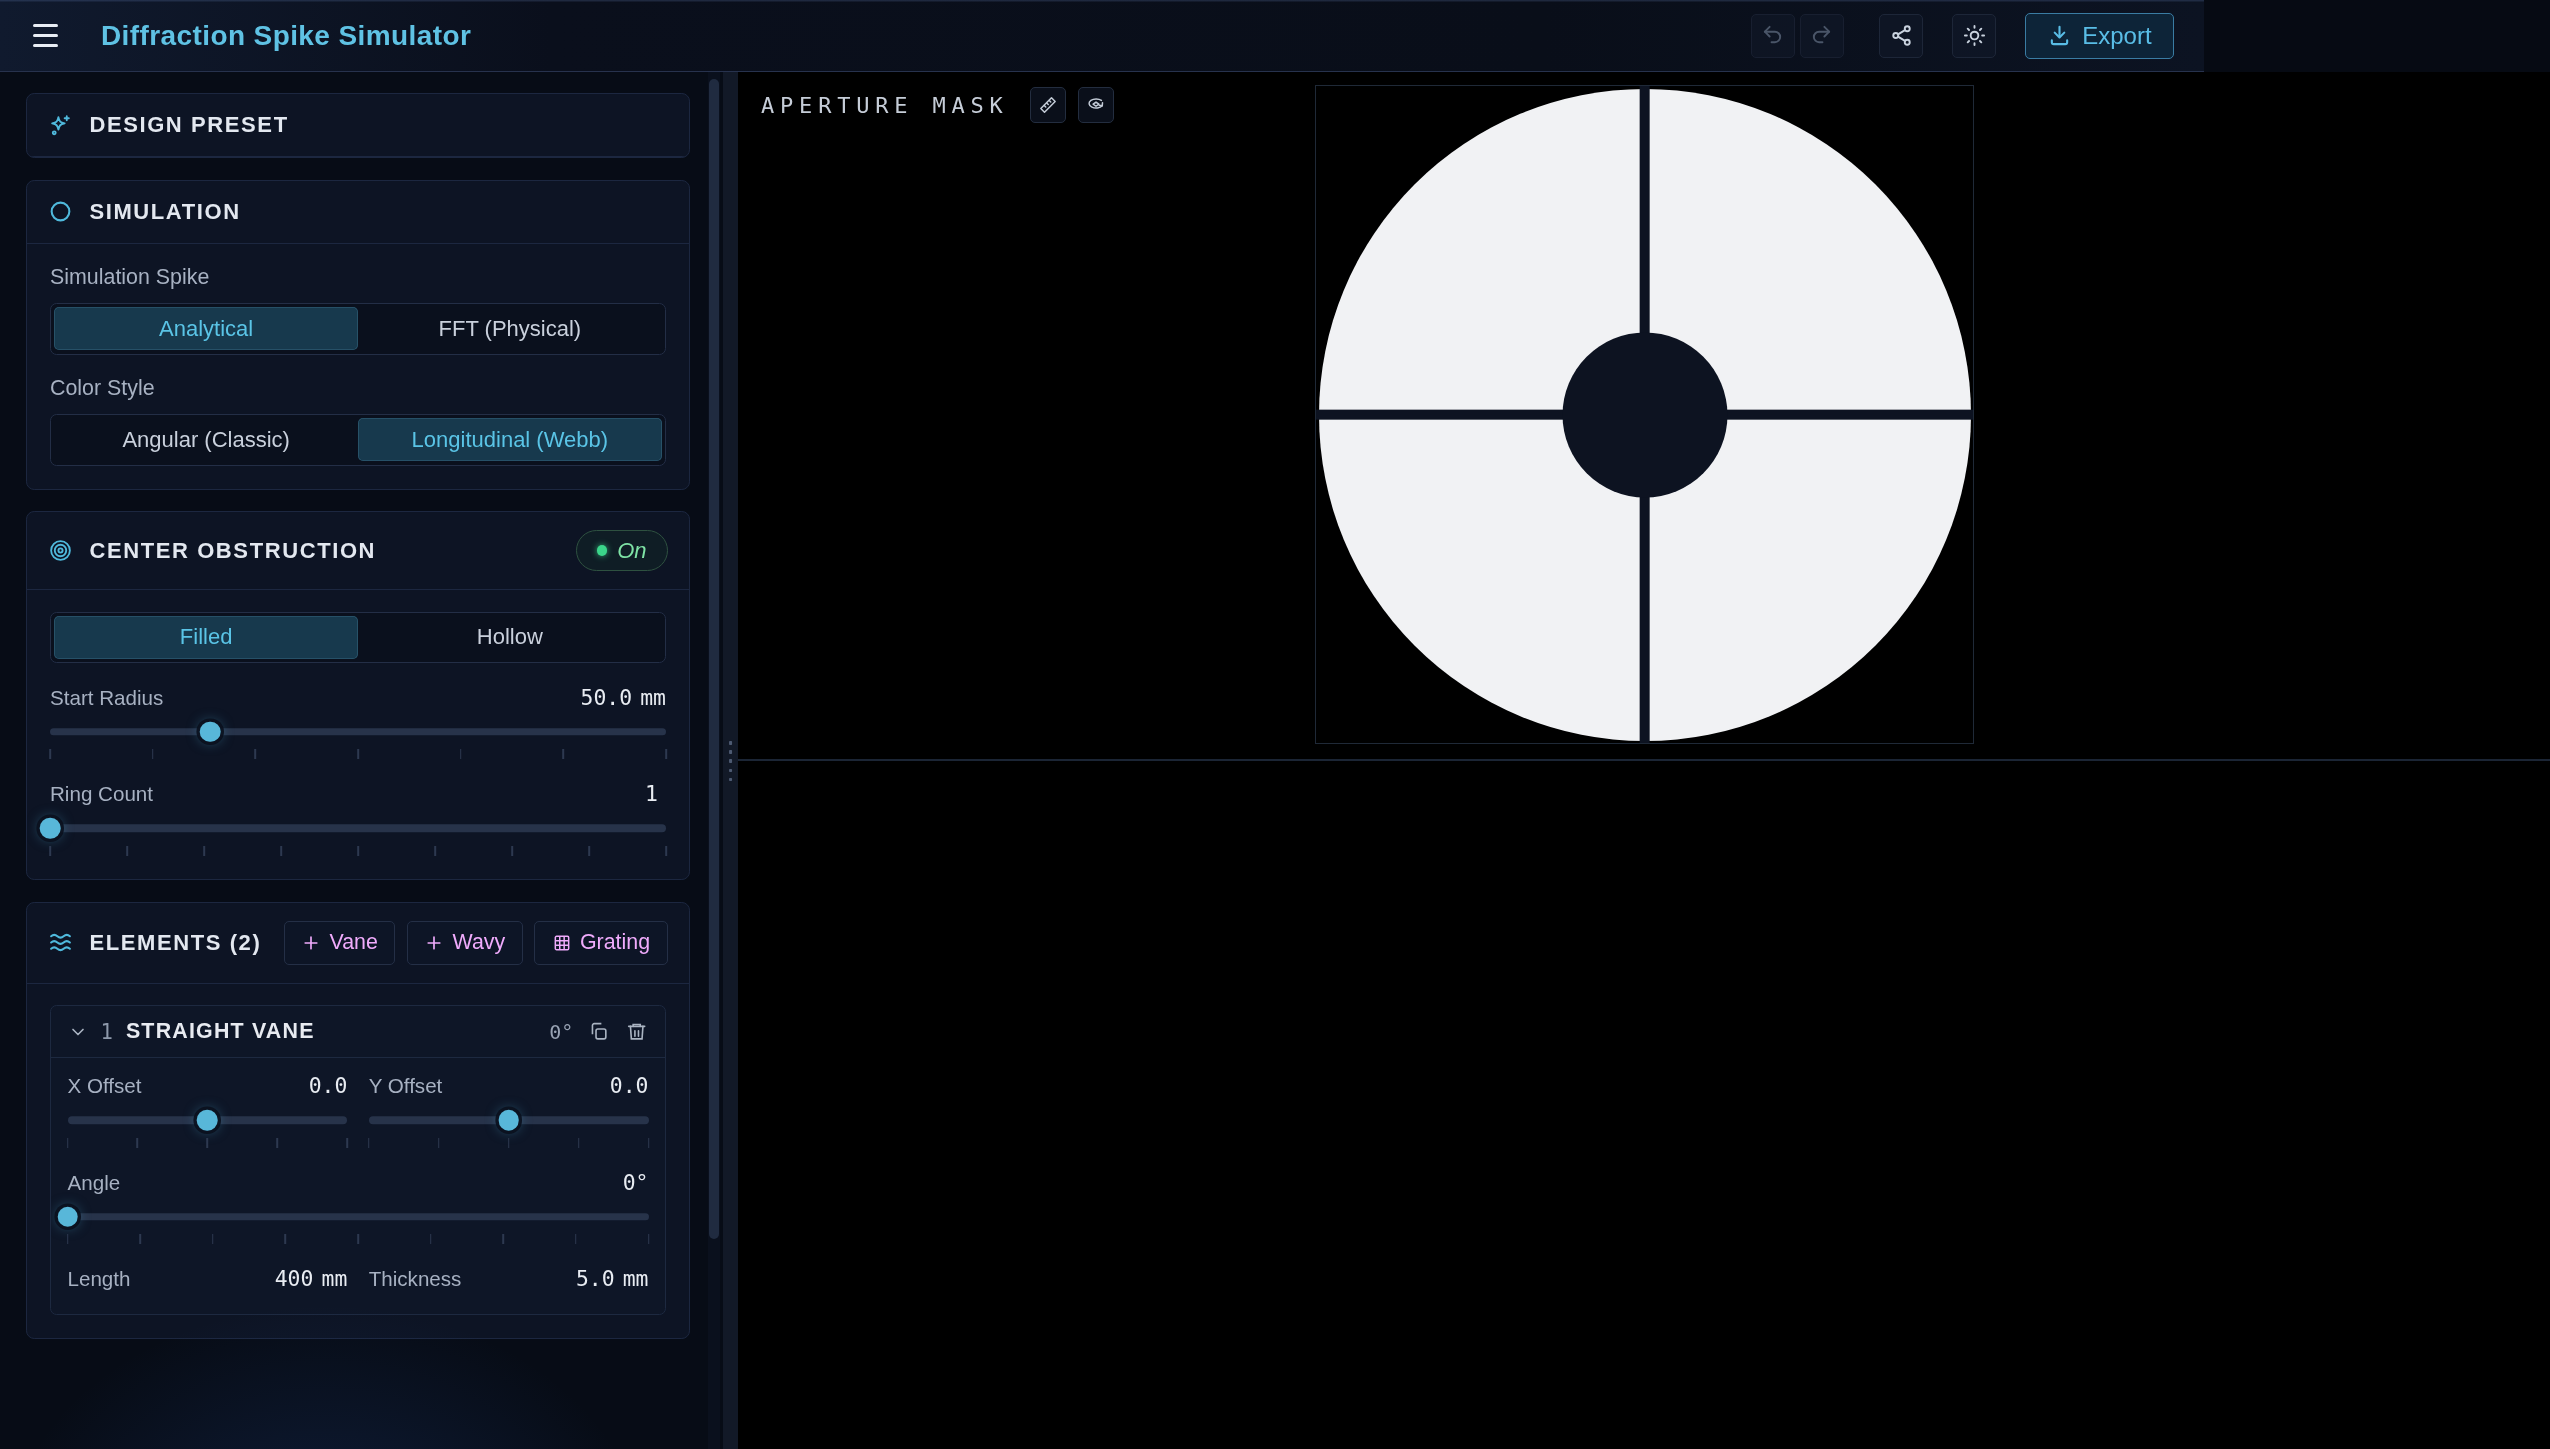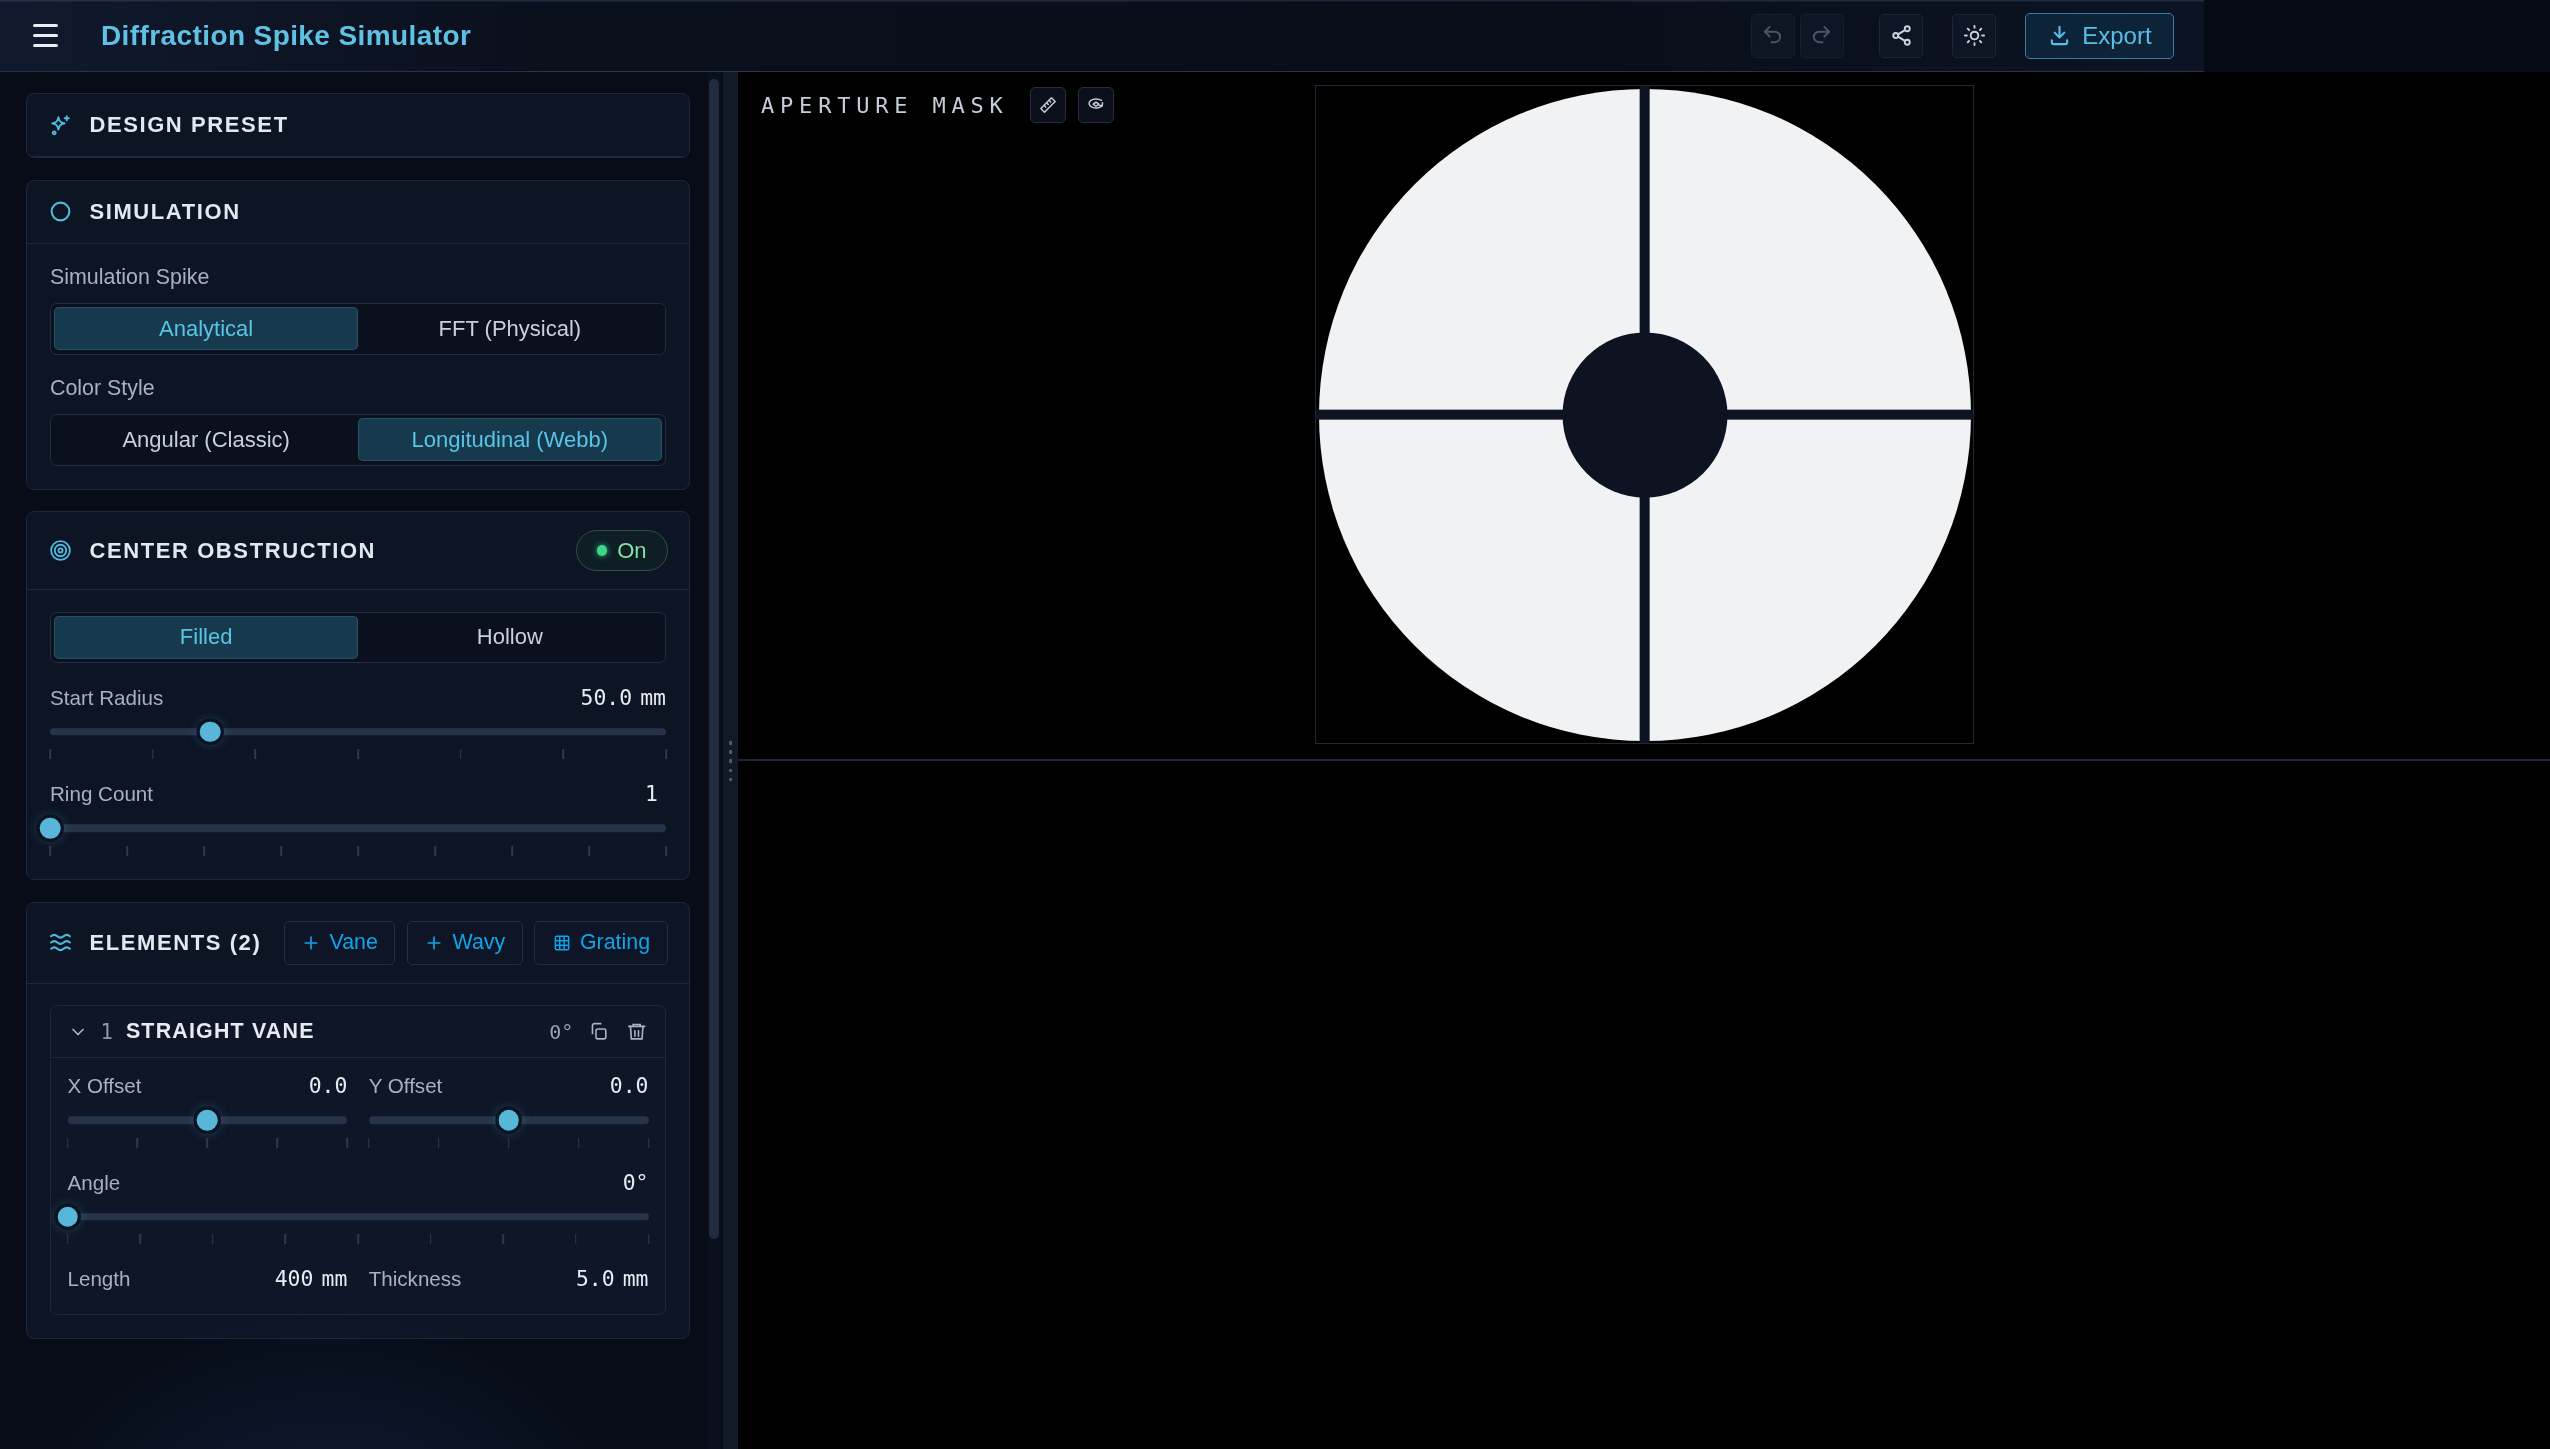--- a/index.html
+++ b/index.html
@@ -59,21 +59,21 @@
   .field-label{ font-size:21.4px; color:#a7b1c2; margin:5px 0 13px;}
   .segmented{ display:flex; border:0.8px solid #232e46; background:#0a101d; border-radius:6.6px; padding:3.3px; margin-bottom:21.4px;}
   .segment{ flex:1; height:43px; border:none; border-radius:5px; background:transparent; color:#c9d0dc;
     font-size:22px; display:flex; align-items:center; justify-content:center; cursor:pointer;
     font-family:"Liberation Sans",sans-serif;}
   .segment.selected{ background:#17394d; color:#5ac4e6; box-shadow:inset 0 0 0 0.8px rgba(120,200,235,.22);}
   .segmented:last-child{ margin-bottom:0;}
 
   .toggle-pill{ margin-left:auto; height:41px; padding:0 20px; border-radius:21.4px; border:1.6px solid #2e5140;
     background:rgba(25,55,40,.25); display:flex; align-items:center; gap:10px; cursor:pointer;
-    color:#7fe3a6; font-size:22px; font-family:"Liberation Sans",sans-serif;}
+    color:#7fe3a6; font-size:22px; font-family:"Liberation Sans",sans-serif;font-style:italic;}
   .toggle-pill .dot{ width:10.7px; height:10.7px; border-radius:50%; background:#3bd68a; box-shadow:0 0 6.6px rgba(60,215,140,.8);}
 
   
   .slider-block{ margin-top:21.4px;}
   .slider-block:first-child{ margin-top:0;}
   .s-head{ display:flex; align-items:baseline; justify-content:space-between;}
   .s-label{ font-size:20.6px; color:#a7b1c2;}
   .s-value{ font-size:21.4px; color:#e8ecf2;}
   .s-value .unit{ margin-left:8.2px;}
   .slider{ position:relative; height:21.4px; margin-top:11.5px; cursor:pointer;}
@@ -82,21 +82,21 @@
   .slider .thumb{ position:absolute; top:50%; width:20.6px; height:20.6px; border-radius:50%;
     transform:translate(-50%,-50%); background:#58b7d9;
     box-shadow:0 0 0 3.3px rgba(10,16,29,.9), 0 0 13px rgba(80,185,225,.5);}
   .ticks{ position:relative; height:10.7px; margin-top:6.6px;}
   .ticks .tick{ position:absolute; top:0; width:1.6px; height:10px; background:#2d3950; transform:translateX(-50%);}
   .pair-grid{ display:grid; grid-template-columns:1fr 1fr; gap:0 21.4px;}
 
   
   .elements-head-buttons{ margin-left:auto; display:flex; gap:11.5px;}
   .add-btn{ height:44px; padding:0 16.5px; border:0.8px solid #242f46; background:#0d1526; border-radius:5px;
-    color:#0ea5e9; font-size:21.4px; display:flex; align-items:center; gap:8.2px; cursor:pointer;
+    color:#f0abfc; font-size:21.4px; display:flex; align-items:center; gap:8.2px; cursor:pointer;
     font-family:"Liberation Sans",sans-serif;}
   .add-btn svg{ width:20px; height:20px;}
   .vane-card{ margin:0 0 20px; border:0.8px solid #1d2940; border-radius:6.6px; background:#0e1627; overflow:hidden;}
   .vane-card:last-child{ margin-bottom:0;}
   .vane-head{ display:flex; align-items:center; gap:13px; padding:13px 16.5px; }
   .vane-head .chev{ color:#aab4c2; display:flex; cursor:pointer;}
   .vane-head .chev svg{ width:20px; height:20px;}
   .vane-index{ font-size:20.6px; color:#8d98aa;}
   .vane-type{ font-size:21.4px; font-weight:bold; letter-spacing:1.2px; color:#e8ebf1;}
   .vane-angle{ margin-left:auto; font-size:20px; color:#98a2b3;}

